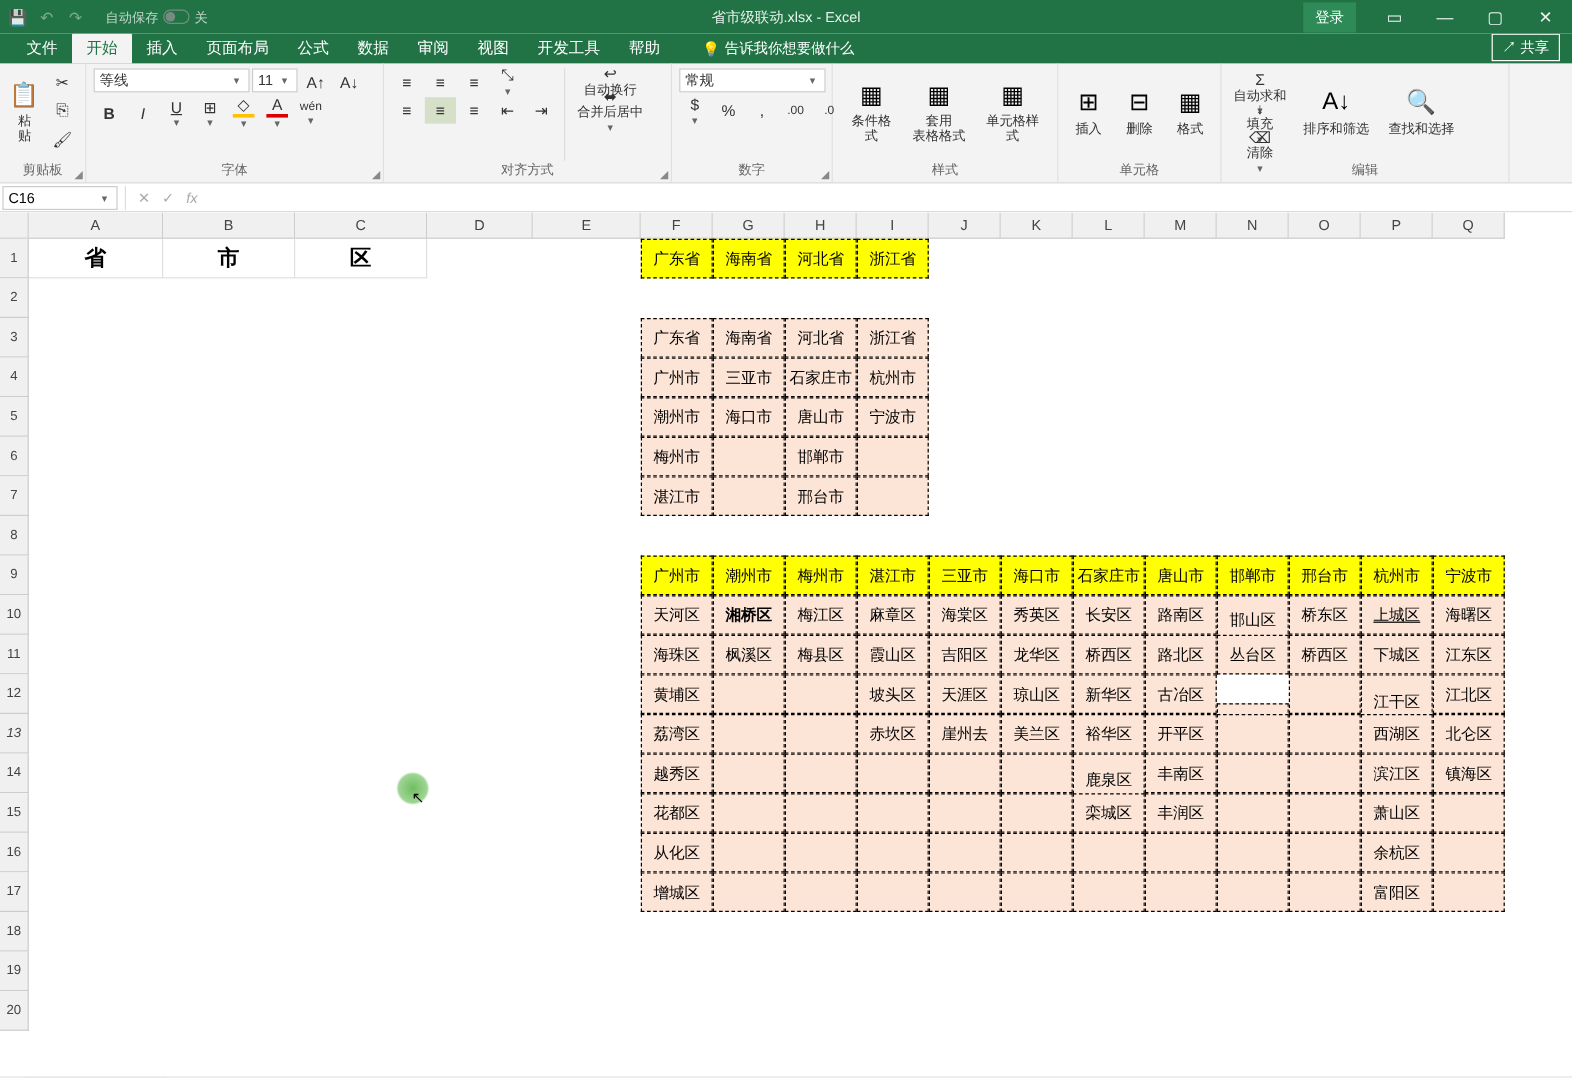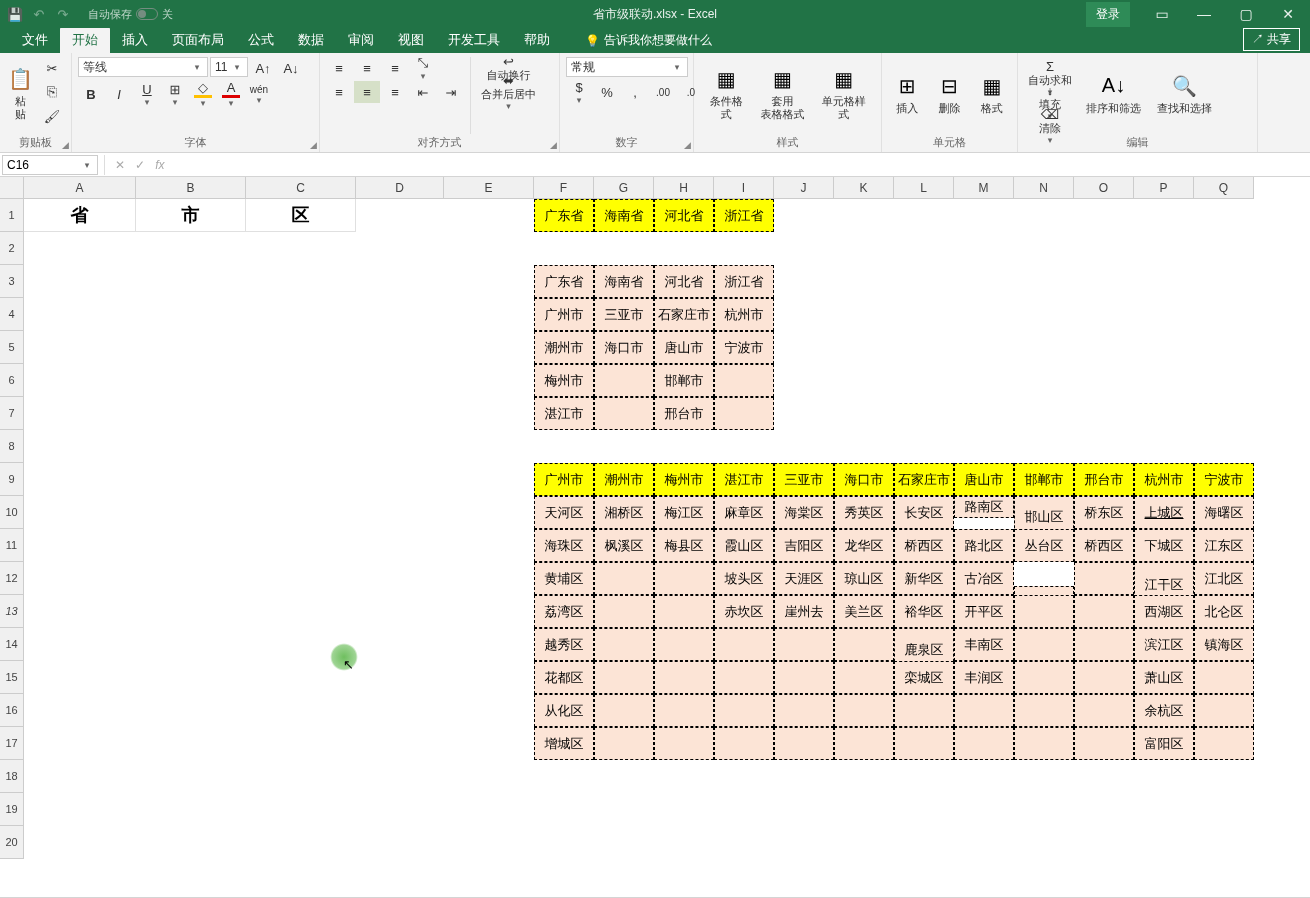--- a/index.html
+++ b/index.html
@@ -432,21 +432,21 @@
       <div class="cell yellow" style="left: 1110px; top: 264px; width: 60px; height: 33px;">杭州市</div>
       <div class="cell yellow" style="left: 1170px; top: 264px; width: 60px; height: 33px;">宁波市</div>
       <div class="cell peach" style="left: 510px; top: 297px; width: 60px; height: 33px;">天河区</div>
       <div class="cell peach" style="left: 510px; top: 330px; width: 60px; height: 33px;">海珠区</div>
       <div class="cell peach" style="left: 510px; top: 363px; width: 60px; height: 33px;">黄埔区</div>
       <div class="cell peach" style="left: 510px; top: 396px; width: 60px; height: 33px;">荔湾区</div>
       <div class="cell peach" style="left: 510px; top: 429px; width: 60px; height: 33px;">越秀区</div>
       <div class="cell peach" style="left: 510px; top: 462px; width: 60px; height: 33px;">花都区</div>
       <div class="cell peach" style="left: 510px; top: 495px; width: 60px; height: 33px;">从化区</div>
       <div class="cell peach" style="left: 510px; top: 528px; width: 60px; height: 33px;">增城区</div>
-      <div class="cell peach" style="left: 570px; top: 297px; width: 60px; height: 33px;">湘桥区</div>
+      <div class="cell peach" style="left: 570px; top: 297px; width: 60px; height: 33px; font-weight: bold;">湘桥区</div>
       <div class="cell peach" style="left: 570px; top: 330px; width: 60px; height: 33px;">枫溪区</div>
       <div class="cell peach" style="left: 570px; top: 363px; width: 60px; height: 33px;"></div>
       <div class="cell peach" style="left: 570px; top: 396px; width: 60px; height: 33px;"></div>
       <div class="cell peach" style="left: 570px; top: 429px; width: 60px; height: 33px;"></div>
       <div class="cell peach" style="left: 570px; top: 462px; width: 60px; height: 33px;"></div>
       <div class="cell peach" style="left: 570px; top: 495px; width: 60px; height: 33px;"></div>
       <div class="cell peach" style="left: 570px; top: 528px; width: 60px; height: 33px;"></div>
       <div class="cell peach" style="left: 630px; top: 297px; width: 60px; height: 33px;">梅江区</div>
       <div class="cell peach" style="left: 630px; top: 330px; width: 60px; height: 33px;">梅县区</div>
       <div class="cell peach" style="left: 630px; top: 363px; width: 60px; height: 33px;"></div>
@@ -480,21 +480,21 @@
       <div class="cell peach" style="left: 810px; top: 495px; width: 60px; height: 33px;"></div>
       <div class="cell peach" style="left: 810px; top: 528px; width: 60px; height: 33px;"></div>
       <div class="cell peach" style="left: 870px; top: 297px; width: 60px; height: 33px;">长安区</div>
       <div class="cell peach" style="left: 870px; top: 330px; width: 60px; height: 33px;">桥西区</div>
       <div class="cell peach" style="left: 870px; top: 363px; width: 60px; height: 33px;">新华区</div>
       <div class="cell peach" style="left: 870px; top: 396px; width: 60px; height: 33px;">裕华区</div>
       <div class="cell peach" style="left: 870px; top: 429px; width: 60px; height: 44px;">鹿泉区</div>
       <div class="cell peach" style="left: 870px; top: 462px; width: 60px; height: 33px;">栾城区</div>
       <div class="cell peach" style="left: 870px; top: 495px; width: 60px; height: 33px;"></div>
       <div class="cell peach" style="left: 870px; top: 528px; width: 60px; height: 33px;"></div>
-      <div class="cell peach" style="left: 930px; top: 297px; width: 60px; height: 22px;">路南区</div>
+      <div class="cell peach" style="left: 930px; top: 297px; width: 60px; height: 33px;">路南区</div>
       <div class="cell peach" style="left: 930px; top: 330px; width: 60px; height: 33px;">路北区</div>
       <div class="cell peach" style="left: 930px; top: 363px; width: 60px; height: 33px;">古冶区</div>
       <div class="cell peach" style="left: 930px; top: 396px; width: 60px; height: 33px;">开平区</div>
       <div class="cell peach" style="left: 930px; top: 429px; width: 60px; height: 33px;">丰南区</div>
       <div class="cell peach" style="left: 930px; top: 462px; width: 60px; height: 33px;">丰润区</div>
       <div class="cell peach" style="left: 930px; top: 495px; width: 60px; height: 33px;"></div>
       <div class="cell peach" style="left: 930px; top: 528px; width: 60px; height: 33px;"></div>
       <div class="cell peach" style="left: 990px; top: 297px; width: 60px; height: 42px;">邯山区</div>
       <div class="cell peach" style="left: 990px; top: 330px; width: 60px; height: 33px;">丛台区</div>
       <div class="cell peach" style="left: 990px; top: 363px; width: 60px; height: 33px; margin-top: 24px;">复兴区</div>

